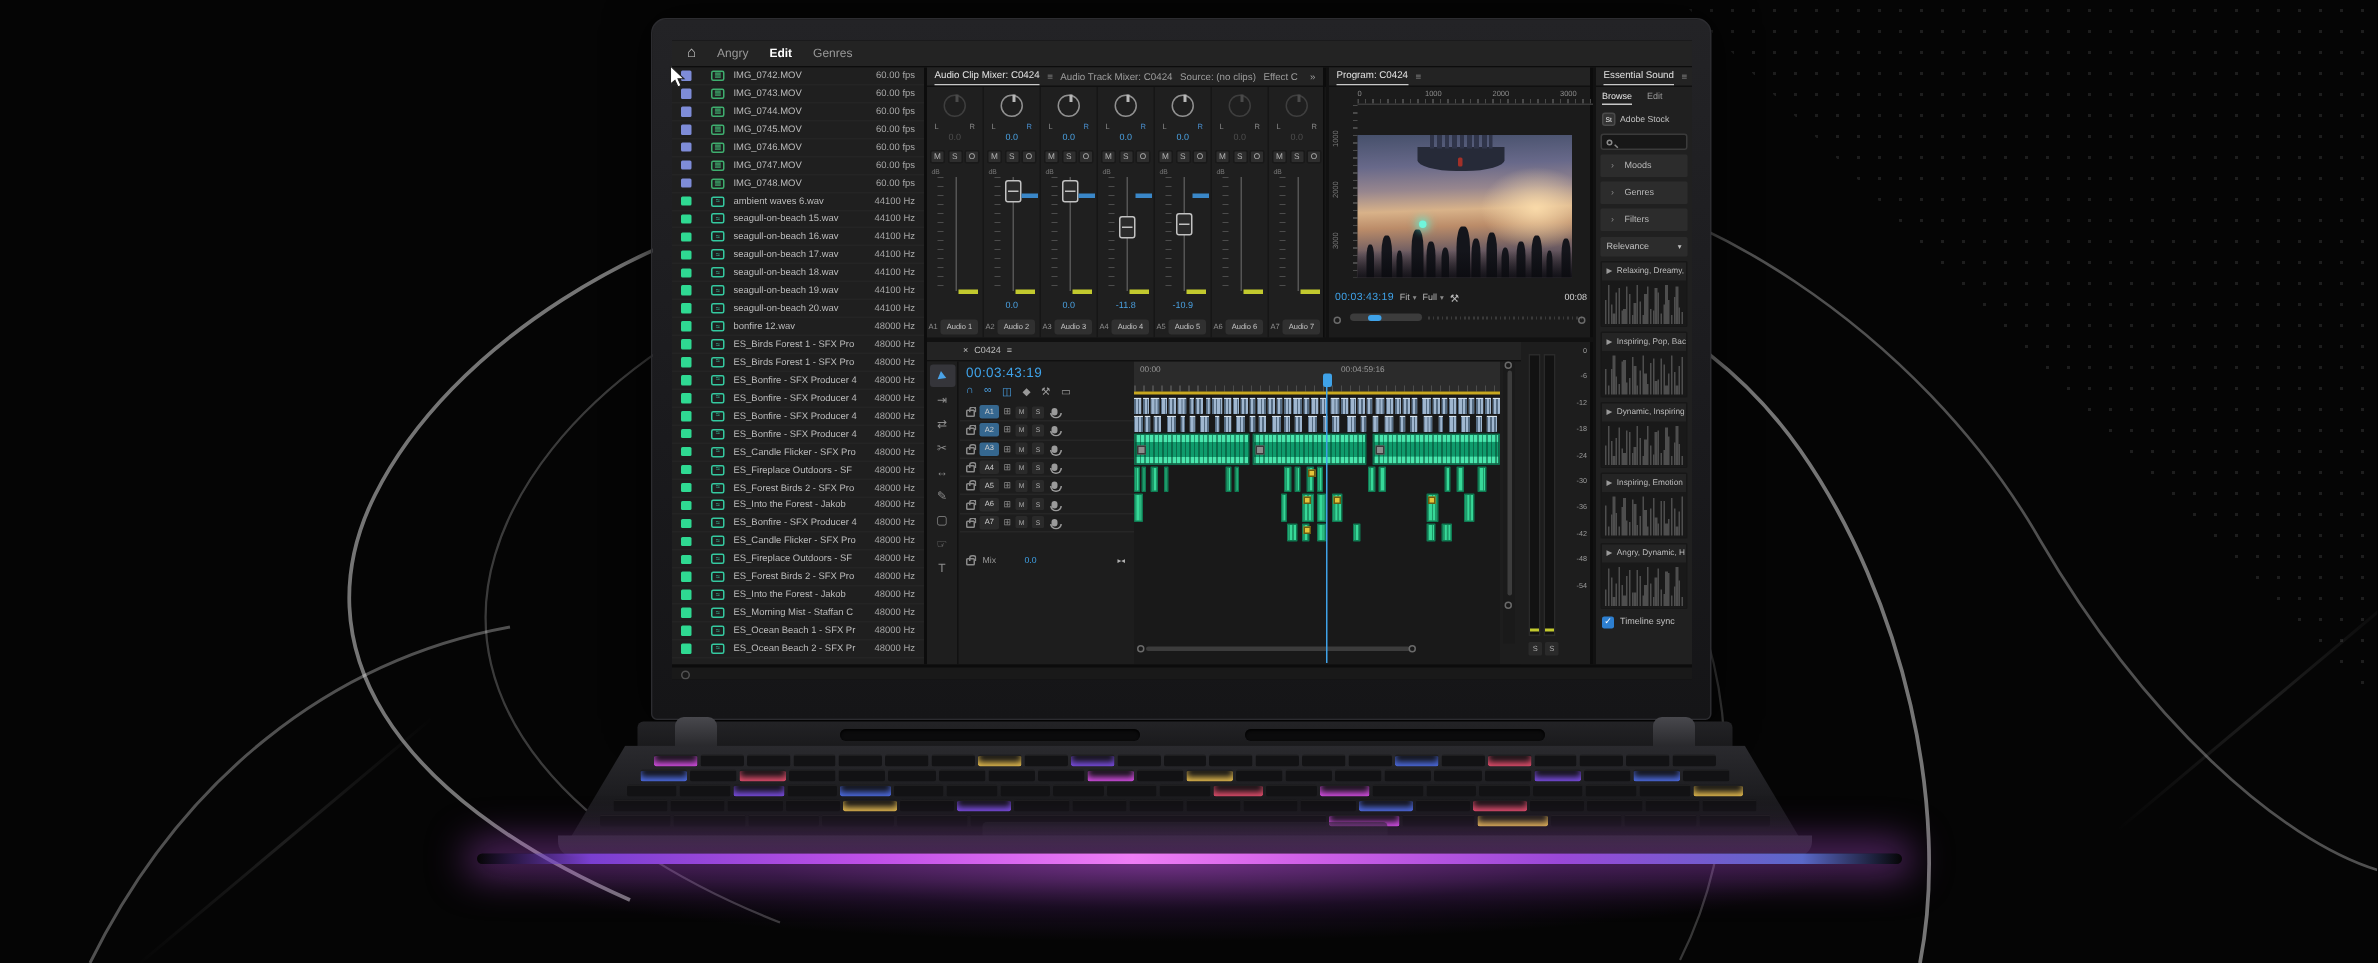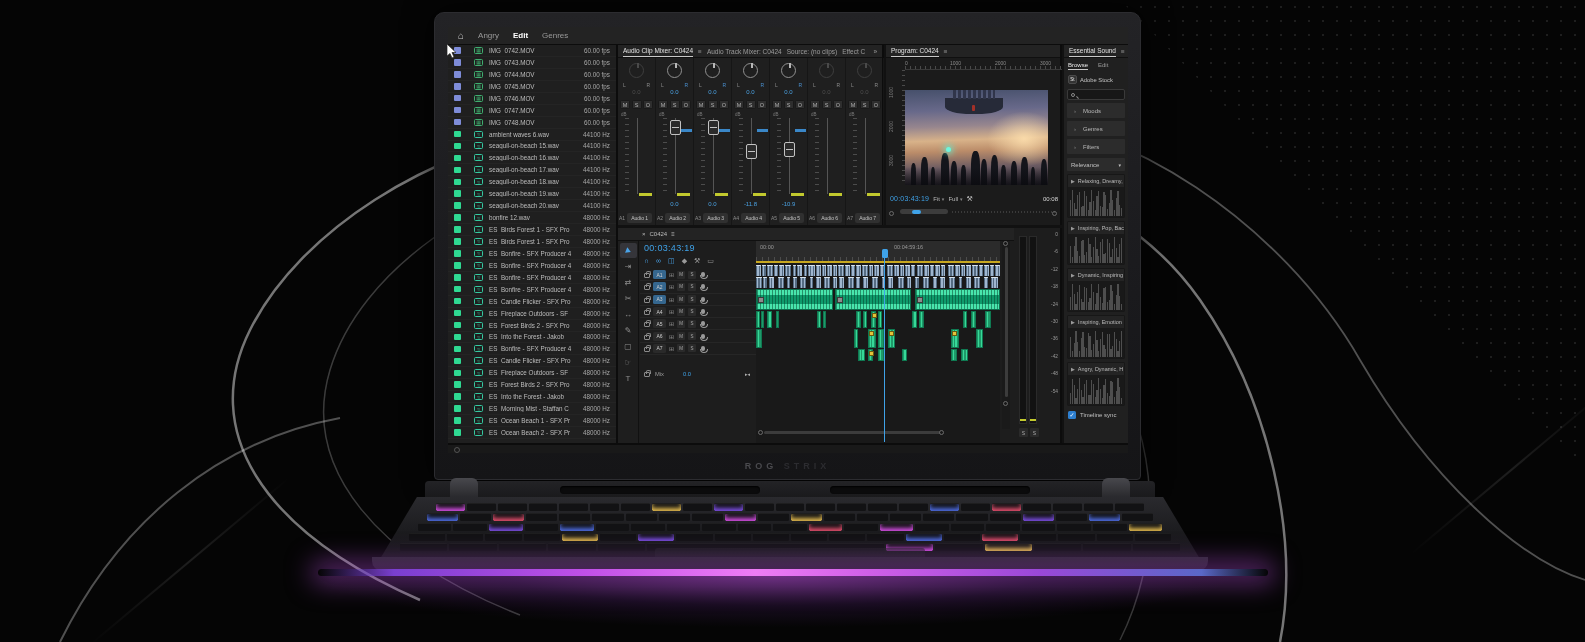--- a/index.html
+++ b/index.html
@@ -1171,24 +1171,20 @@
 
     <div class="bottomstrip">
       <div class="footdot"></div>
     </div>
   </div>
 
   <svg class="cursor" style="left:446px; top:44px;" width="12" height="16">
     <polygon points="1,0 1,12 4,9.5 6,14 8,13 6,8.5 10,8.5" fill="#fff" stroke="#222" stroke-width="0.7"></polygon>
   </svg>
 
-  <div class="brand">
-    <span>ROG</span>
-    <span class="strix">STRIX</span>
-  </div>
 
   <div class="hingebar"></div>
   <div class="hinge" style="left:450px;"></div>
   <div class="hinge" style="left:1102px;"></div>
   <div class="vent" style="left:560px; width:200px;"></div>
   <div class="vent" style="left:830px; width:200px;"></div>
 
   <div class="deck">
     <div class="kb" id="kb">
         <div class="kb-row" style="padding: 0px 56px;">

